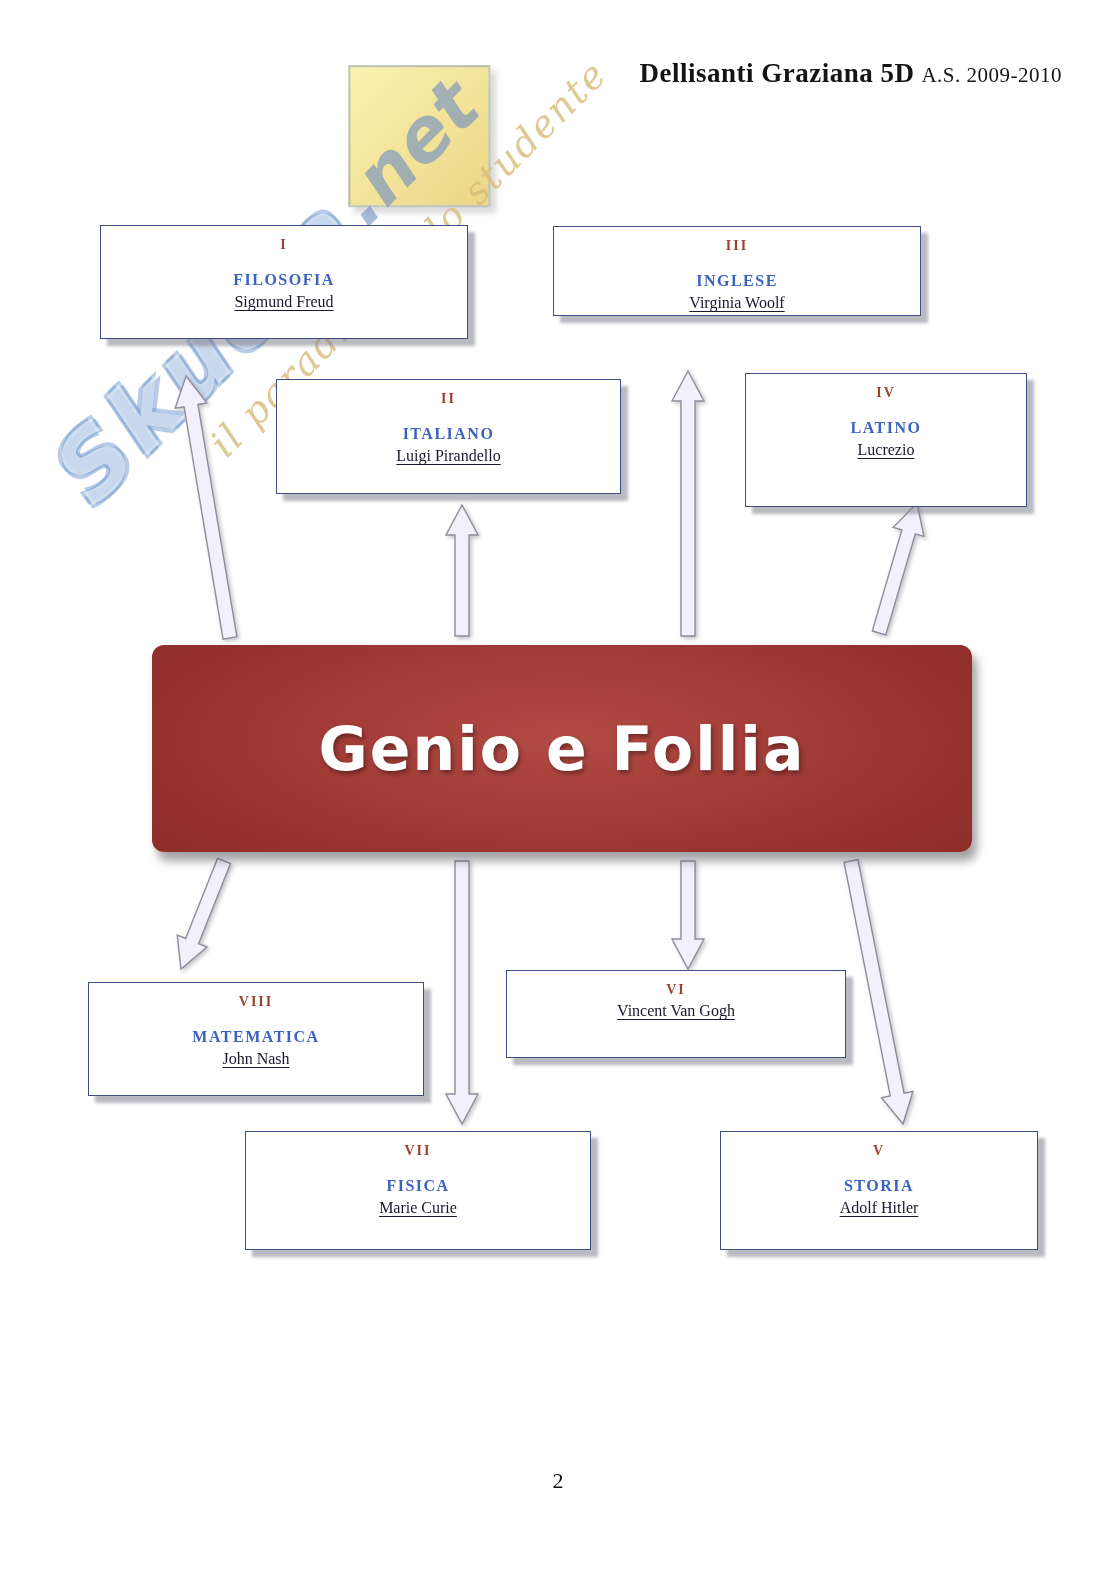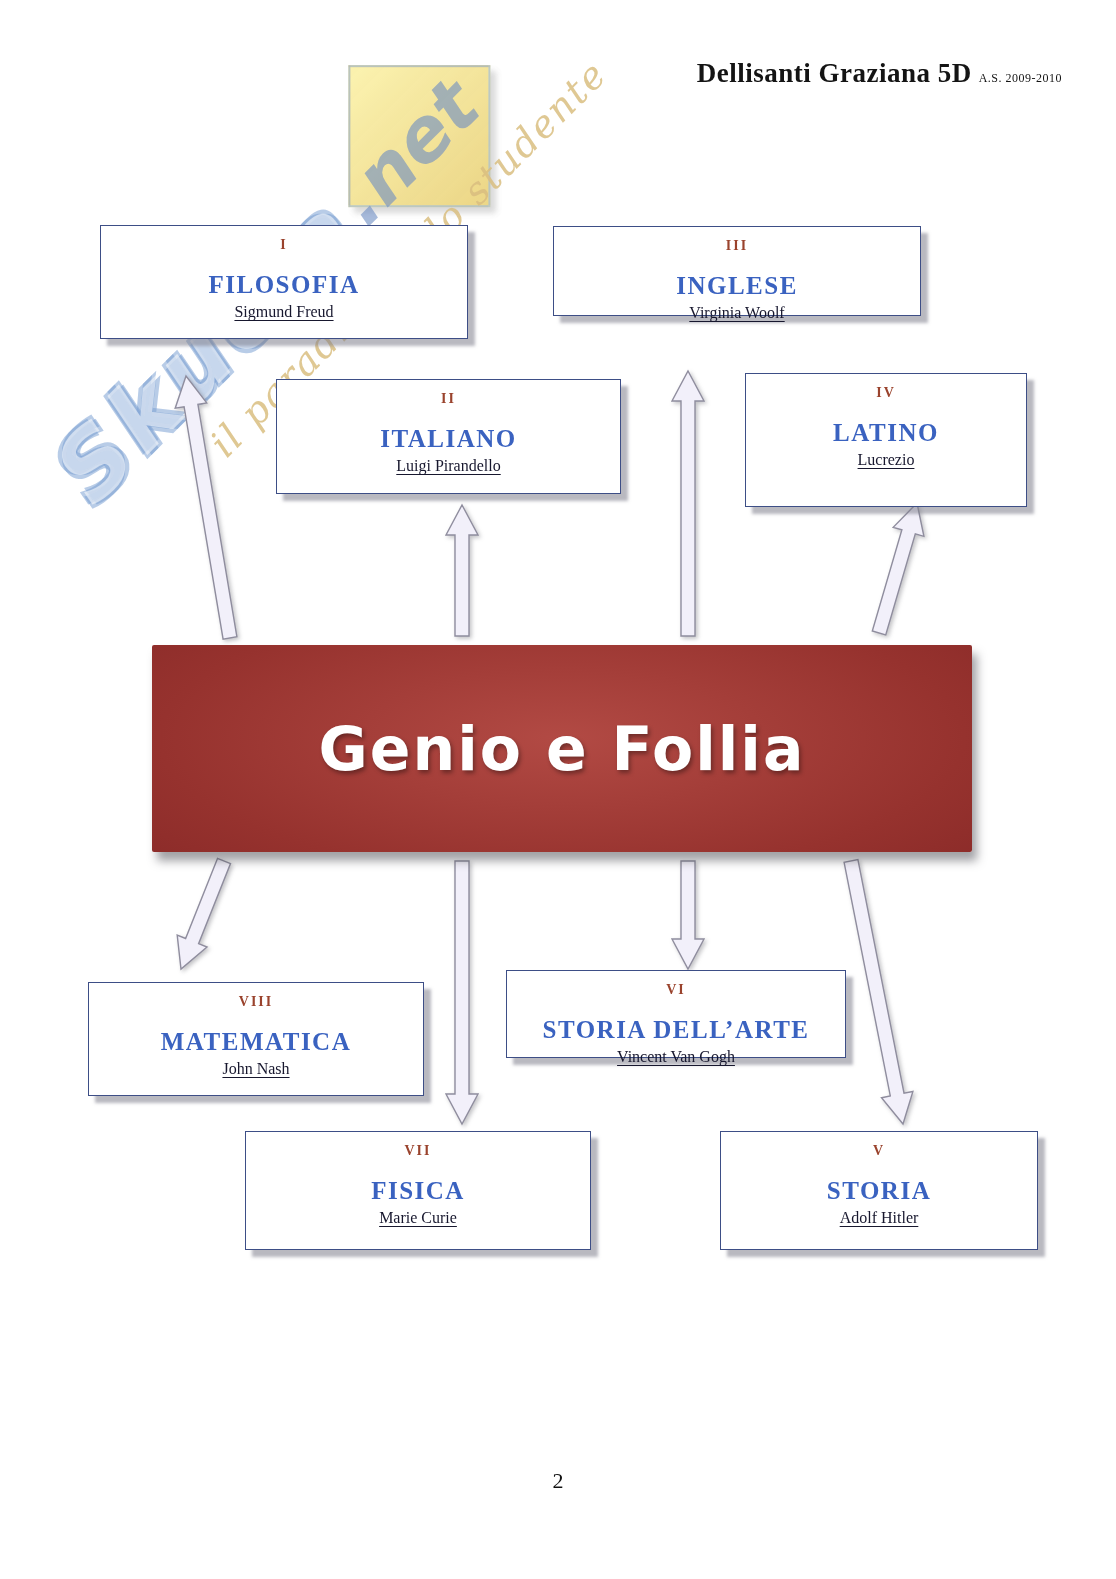--- a/index.html
+++ b/index.html
@@ -7,21 +7,21 @@
     width:1116px;height:1579px;position:relative;background:#ffffff;
     overflow:hidden;font-family:"Liberation Serif",serif;
   }
 
   
   .header{
     position:absolute;top:58px;right:54px;color:#141414;white-space:nowrap;
     font-family:"Liberation Serif",serif;
   }
   .header .credit{font-size:27px;font-weight:bold;letter-spacing:.5px;}
-  .header .year{font-size:12px;margin-left:7px;letter-spacing:.5px;}
+  .header .year{font-size:21px;margin-left:7px;letter-spacing:.5px;}
 
   
   .watermark{
     position:absolute;left:34px;top:448px;
     transform:rotate(-45deg);transform-origin:0 0;
     opacity:.8;pointer-events:none;white-space:nowrap;
   }
   .wm-row{display:flex;align-items:center;position:relative;}
   .wm-diamond{
     position:absolute;right:-8px;top:-30px;width:138px;height:138px;z-index:-1;
@@ -59,41 +59,41 @@
     box-shadow:7px 7px 3px rgba(128,128,140,.55);
     display:flex;flex-direction:column;align-items:center;
     padding-top:11px;box-sizing:border-box;
   }
   .numeral{
     font-family:"Liberation Serif",serif;font-weight:bold;font-size:14px;
     letter-spacing:2px;color:#9a432d;
   }
   .subject{
     margin-top:18px;font-family:"Liberation Serif",serif;font-weight:bold;
-    font-size:25px;letter-spacing:1.5px;color:#3a62c0;
+    font-size:16px;letter-spacing:1.5px;color:#3a62c0;
   }
   .person{
     margin-top:4px;font-family:"Liberation Serif",serif;font-size:16px;
     color:#17172e;text-decoration:underline;text-underline-offset:3px;
   }
 
   
   #node-filosofia  {left:100px;top:225px;width:368px;height:114px;}
   #node-inglese    {left:553px;top:226px;width:368px;height:90px;}
   #node-italiano   {left:276px;top:379px;width:345px;height:115px;}
   #node-latino     {left:745px;top:373px;width:282px;height:134px;}
   #node-matematica {left:88px; top:982px;width:336px;height:114px;}
   #node-storia-arte{left:506px;top:970px;width:340px;height:88px;}
   #node-fisica     {left:245px;top:1131px;width:346px;height:119px;}
   #node-storia     {left:720px;top:1131px;width:318px;height:119px;}
 
   
   .central{
     position:absolute;left:152px;top:645px;width:820px;height:207px;
-    border-radius:2px;
+    border-radius:12px;
     background:radial-gradient(ellipse 70% 95% at 50% 45%, #b24a44 0%, #96322e 70%, #8a2a28 100%);
     box-shadow:5px 9px 10px rgba(70,70,78,.5);
     display:flex;align-items:center;justify-content:center;
   }
   .central-title{
     font-family:"DejaVu Sans",sans-serif;font-weight:bold;font-size:60px;
     letter-spacing:2px;color:#ffffff;text-shadow:2px 3px 4px rgba(0,0,0,.35);
   }
 
   
@@ -156,21 +156,20 @@
 </div>
 
 <div class="node" id="node-storia">
   <div class="numeral">V</div>
   <div class="subject">STORIA</div>
   <div class="person">Adolf Hitler</div>
 </div>
 
 <div class="node" id="node-storia-arte">
   <div class="numeral">VI</div>
-  <div class="subject">STORIA DELL’ARTE</div>
   <div class="person">Vincent Van Gogh</div>
 </div>
 
 <div class="node" id="node-fisica">
   <div class="numeral">VII</div>
   <div class="subject">FISICA</div>
   <div class="person">Marie Curie</div>
 </div>
 
 <div class="node" id="node-matematica">

